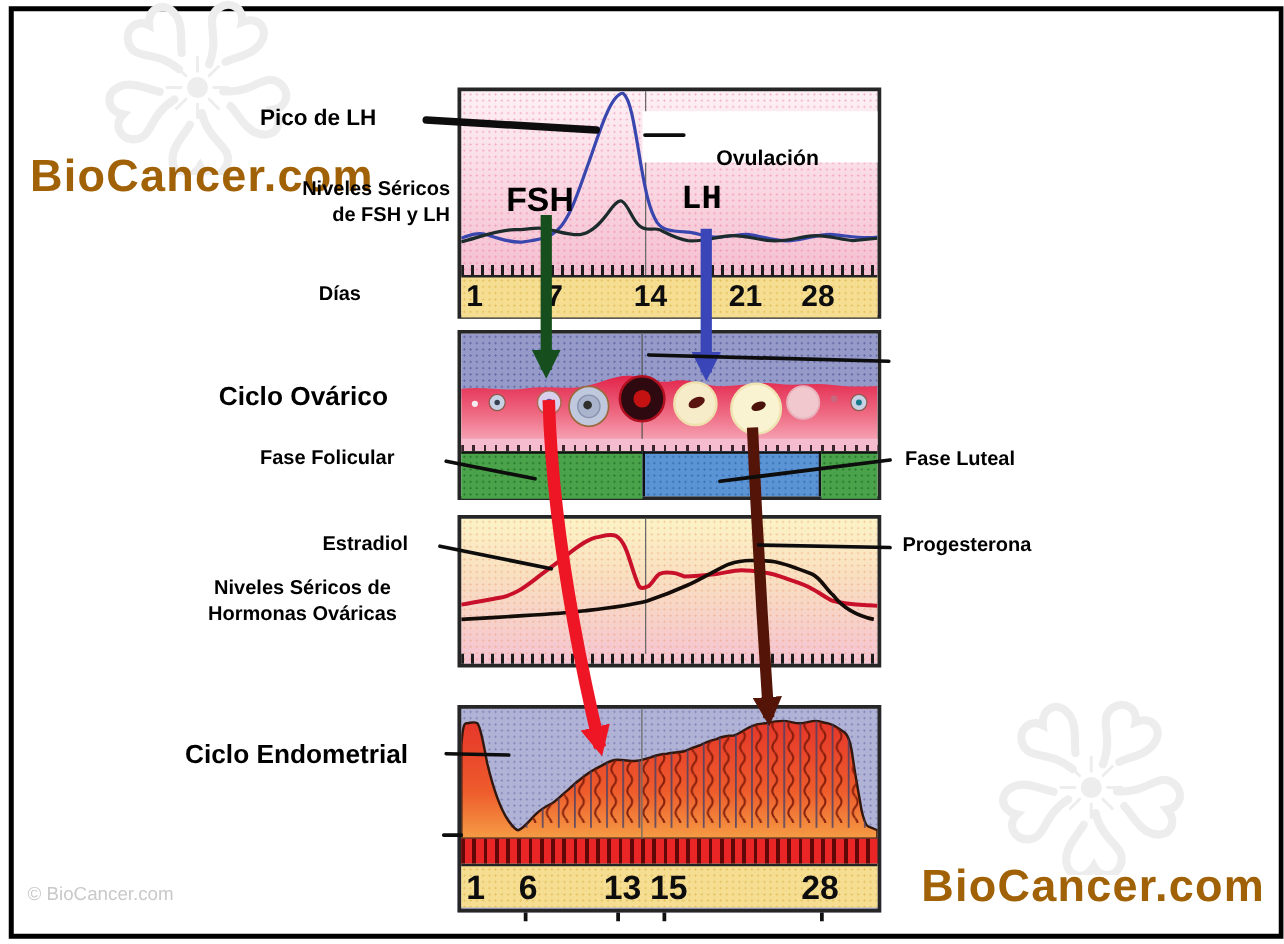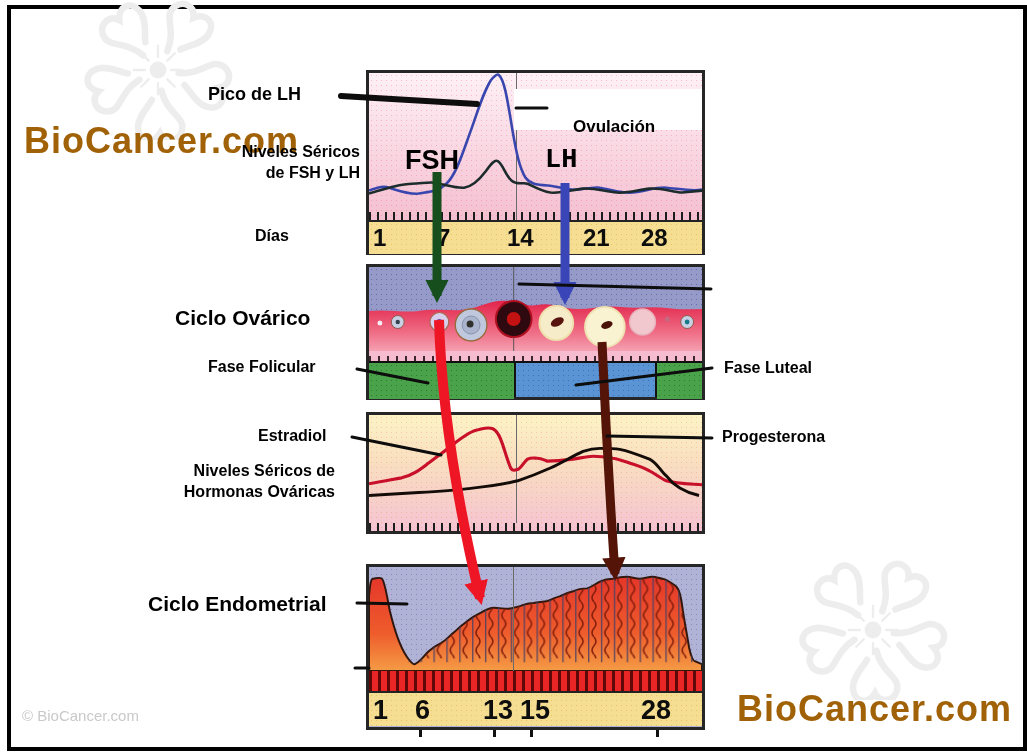--- a/index.html
+++ b/index.html
@@ -211,21 +211,21 @@
   <div class="lbl" style="left:140px;top:141px;width:220px;text-align:right;font-size:16px;line-height:21px;">
     <div>Niveles Séricos</div>
     <div>de FSH y LH</div>
   </div>
   <div class="lbl" style="left:255px;top:227px;font-size:16px;">Días</div>
   <div class="lbl" style="left:175px;top:306px;font-size:21px;">Ciclo Ovárico</div>
   <div class="lbl" style="left:208px;top:358px;font-size:16px;">Fase Folicular</div>
   <div class="lbl" style="left:724px;top:359px;font-size:16px;">Fase Luteal</div>
   <div class="lbl" style="left:258px;top:427px;font-size:16px;">Estradiol</div>
   <div class="lbl" style="left:722px;top:428px;font-size:16px;">Progesterona</div>
-  <div class="lbl" style="left:115px;top:460px;width:220px;text-align:right;font-size:16px;line-height:21px;">
+  <div class="lbl" style="left:132px;top:460px;width:220px;text-align:center;font-size:16px;line-height:21px;">
     <div>Niveles Séricos de</div>
     <div>Hormonas Ováricas</div>
   </div>
   <div class="lbl" style="left:148px;top:592px;font-size:21px;">Ciclo Endometrial</div>
 
   <svg id="overlay" width="1027" height="755" viewBox="0 0 1027 755">
     <defs>
       <marker id="mGreen" viewBox="0 0 10 10" refX="7" refY="5" markerWidth="2.6" markerHeight="2.6" orient="auto">
         <path d="M0,0L10,5L0,10Z" fill="#164f1d"></path>
         </marker>

